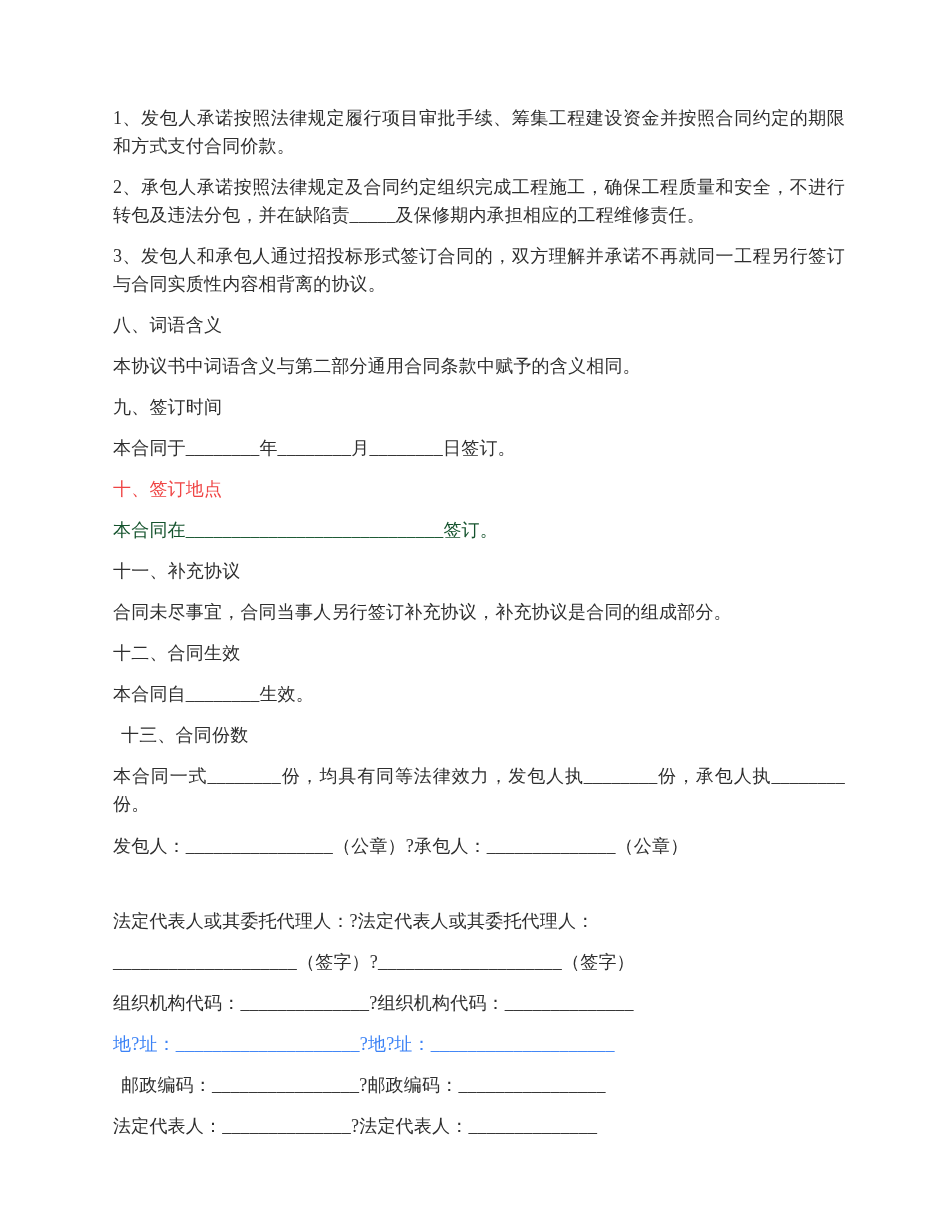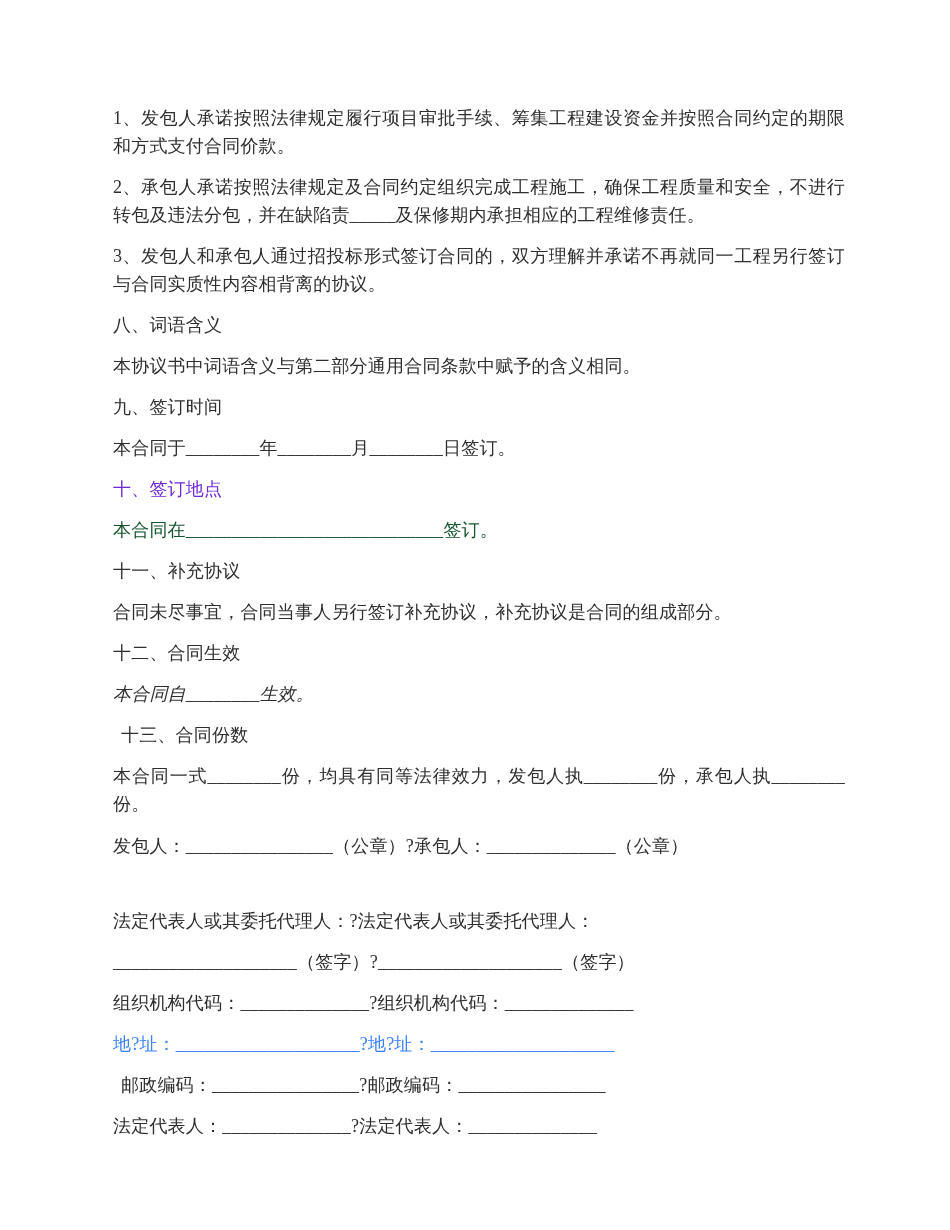--- a/index.html
+++ b/index.html
@@ -35,26 +35,26 @@
 
 <main class="page">
   <div id="paragraphs">
       <p style="color: rgb(46, 46, 46);">1、发包人承诺按照法律规定履行项目审批手续、筹集工程建设资金并按照合同约定的期限和方式支付合同价款。</p>
       <p style="color: rgb(46, 46, 46); font-family: Liberation Serif, serif;">2、承包人承诺按照法律规定及合同约定组织完成工程施工，确保工程质量和安全，不进行转包及违法分包，并在缺陷责_____及保修期内承担相应的工程维修责任。</p>
       <p style="color: rgb(46, 46, 46);">3、发包人和承包人通过招投标形式签订合同的，双方理解并承诺不再就同一工程另行签订与合同实质性内容相背离的协议。</p>
       <p style="color: rgb(46, 46, 46);">八、词语含义</p>
       <p style="color: rgb(46, 46, 46);">本协议书中词语含义与第二部分通用合同条款中赋予的含义相同。</p>
       <p style="color: rgb(46, 46, 46);">九、签订时间</p>
       <p style="color: rgb(46, 46, 46);">本合同于________年________月________日签订。</p>
-      <p style="color: #6d28d9; margin-top: 8px;">十、签订地点</p>
+      <p style="color: #ef4444; margin-top: 8px;">十、签订地点</p>
       <p style="color: #14532d;">本合同在____________________________签订。</p>
       <p style="color: rgb(46, 46, 46);">十一、补充协议</p>
       <p style="color: rgb(46, 46, 46);">合同未尽事宜，合同当事人另行签订补充协议，补充协议是合同的组成部分。</p>
       <p style="color: rgb(46, 46, 46);">十二、合同生效</p>
-      <p style="color: rgb(46, 46, 46); font-style: italic;">本合同自________生效。</p>
+      <p style="color: rgb(46, 46, 46);">本合同自________生效。</p>
       <p style="color: rgb(46, 46, 46); margin-left: 8px;">十三、合同份数</p>
       <p style="color: rgb(46, 46, 46);">本合同一式________份，均具有同等法律效力，发包人执________份，承包人执________份。</p>
       <p style="color: rgb(46, 46, 46); margin-top: 14px;">发包人：________________（公章）?承包人：______________（公章）</p>
       <p style="color: rgb(46, 46, 46); margin-top: 47px;">法定代表人或其委托代理人：?法定代表人或其委托代理人：</p>
       <p style="color: rgb(46, 46, 46);">____________________（签字）?____________________（签字）</p>
       <p style="color: rgb(46, 46, 46);">组织机构代码：______________?组织机构代码：______________</p>
       <p style="color: #3b82f6;">地?址：____________________?地?址：____________________</p>
       <p style="color: rgb(46, 46, 46); margin-left: 8px;">邮政编码：________________?邮政编码：________________</p>
       <p style="color: rgb(46, 46, 46);">法定代表人：______________?法定代表人：______________</p>
     </div>

